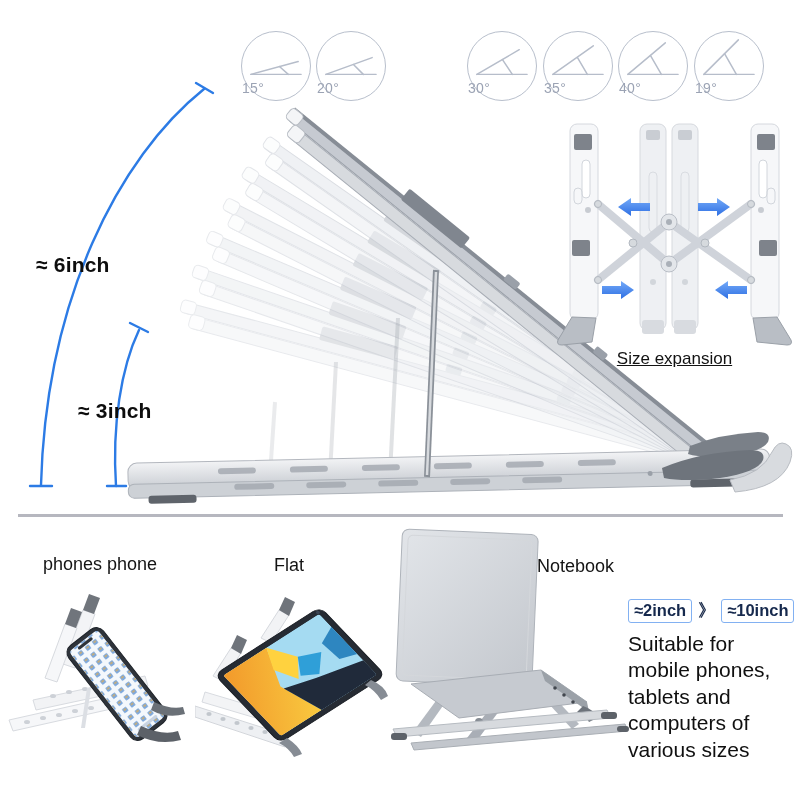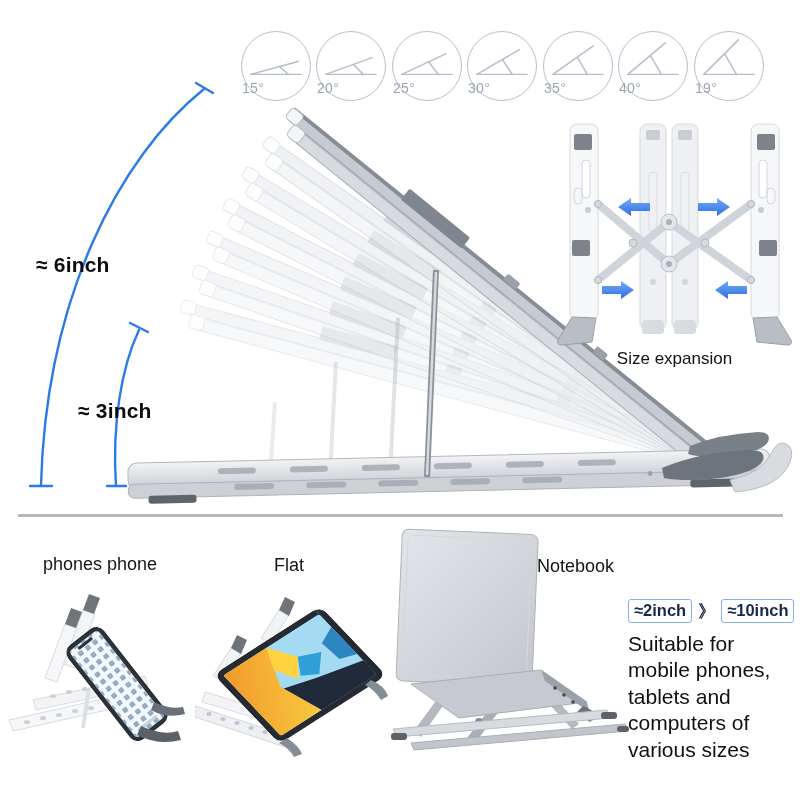--- a/index.html
+++ b/index.html
@@ -9,26 +9,26 @@
   
   .dial{position:absolute;top:31px;width:70px;height:70px;border:1.5px solid #b8bfcc;border-radius:50%;
         box-sizing:border-box;background:#ffffff;}
   .dial svg{position:absolute;left:0;top:0;}
   .dial .deg{position:absolute;left:0;right:0;bottom:4px;
              font-size:14px;color:#9ba3b4;letter-spacing:.3px;}
   .dial line{stroke:#b6bdca;stroke-width:1.5;stroke-linecap:round;fill:none;}
   
   .measure{position:absolute;font-size:21px;font-weight:600;color:#0d0d0d;letter-spacing:.2px;text-align:right;}
   
-  .caption{position:absolute;font-size:17px;color:#121212;}
+  .caption{position:absolute;font-size:17px;color:#121212;text-decoration:underline;}
   .photo-label{position:absolute;font-size:18px;font-weight:500;color:#141414;}
   
   .divider{position:absolute;left:18px;top:514px;width:765px;height:3px;background:#b6b7bf;}
   
-  .badge-row{position:absolute;left:628px;top:599px;display:flex;align-items:flex-end;gap:6px;}
+  .badge-row{position:absolute;left:628px;top:599px;display:flex;align-items:flex-start;gap:6px;}
   .badge{border:1.5px solid #82b1f2;border-radius:3px;padding:1px 5px;font-size:16.5px;
          font-weight:700;color:#16294d;background:#ffffff;line-height:1.2;}
   .badge-sep{font-size:17px;font-weight:700;color:#1b2b4a;}
   .desc{position:absolute;left:628px;top:631px;width:172px;font-size:21px;line-height:1.26;
         font-weight:500;color:#101010;}
   
   .arc{stroke:#2c7be5;stroke-width:2.4;fill:none;stroke-linecap:round;}
   .railA{fill:#e6e9ed;stroke:#c2c7d0;stroke-width:1;}
   .railB{fill:#eef0f3;stroke:#c9cdd5;stroke-width:1;}
   .pad{fill:#b9bec6;}
@@ -48,28 +48,20 @@
     </svg>
     <span class="deg">15°</span>
   </div>
   <div class="dial" style="left:316px">
     <svg width="67" height="67" viewBox="0 0 68 68">
       <line x1="9" y1="43" x2="60" y2="43"></line>
         <line x1="9" y1="43" x2="56" y2="26"></line>
         <line x1="37" y1="33" x2="47" y2="43"></line>
     </svg>
     <span class="deg">20°</span>
-  </div>
-  <div class="dial" style="left:392px">
-    <svg width="67" height="67" viewBox="0 0 68 68">
-      <line x1="9" y1="43" x2="60" y2="43"></line>
-        <line x1="9" y1="43" x2="54" y2="22"></line>
-        <line x1="36" y1="30" x2="46" y2="43"></line>
-    </svg>
-    <span class="deg">25°</span>
   </div>
   <div class="dial" style="left:467px">
     <svg width="67" height="67" viewBox="0 0 68 68">
       <line x1="9" y1="43" x2="60" y2="43"></line>
         <line x1="9" y1="43" x2="52" y2="18"></line>
         <line x1="35" y1="28" x2="45" y2="43"></line>
     </svg>
     <span class="deg">30°</span>
   </div>
   <div class="dial" style="left:543px">

